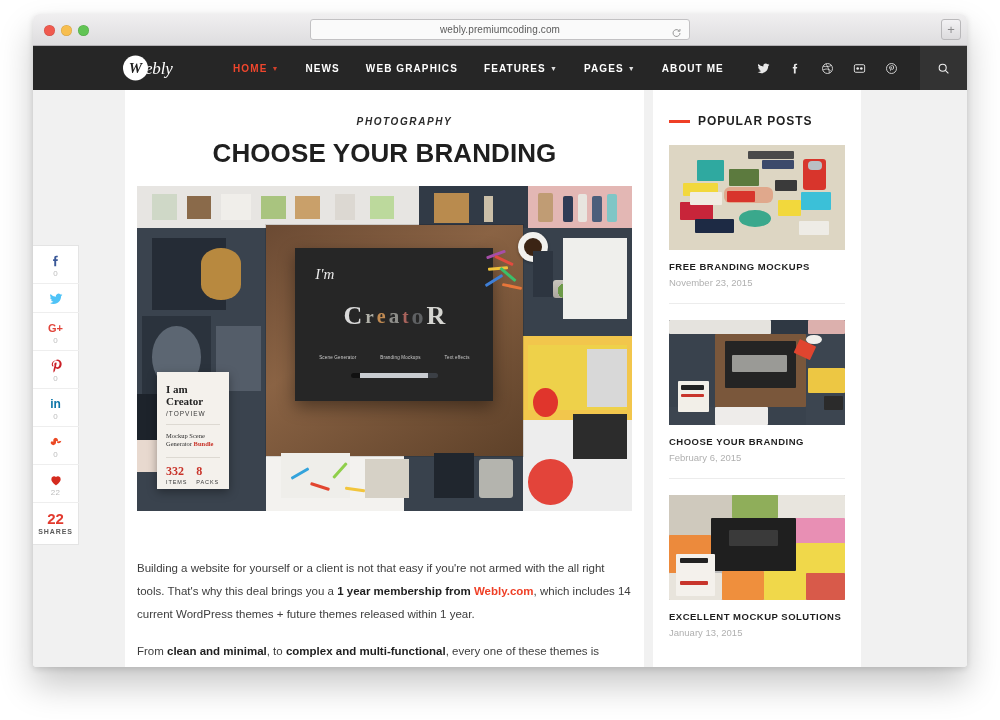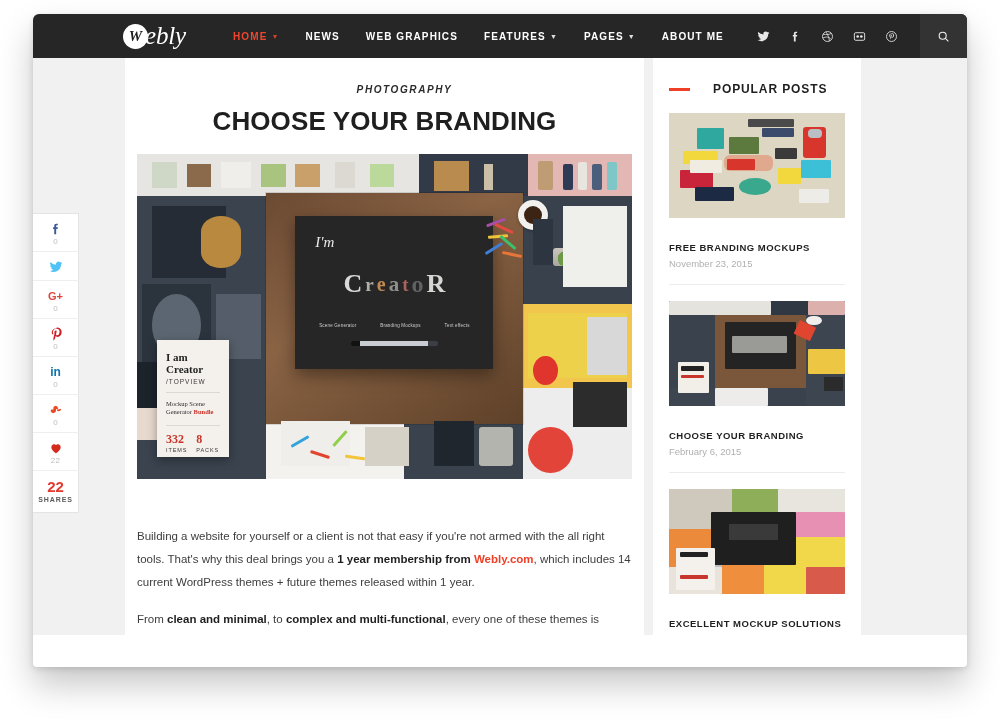--- a/index.html
+++ b/index.html
@@ -71,21 +71,21 @@
     display: flex; align-items: center;
   }
   .logo-circle {
     width: 25px; height: 25px; border-radius: 50%; background: #fff;
     display: flex; align-items: center; justify-content: center;
     font-family: "Liberation Serif", serif; font-weight: bold;
     font-size: 15px; color: #1f1f1f; font-style: italic;
   }
   .logo-word {
     color: #fff; font-family: "Liberation Serif", serif;
-    font-style: italic; font-size: 25px; margin-left: -3px; letter-spacing: -.2px;
+    font-style: italic; font-size: 17px; margin-left: -3px; letter-spacing: -.2px;
   }
   .menu { position: absolute; left: 187px; display: flex; align-items: flex-end; gap: 0; }
   .menu-item {
     color: #fff; font-size: 10px; font-weight: bold; letter-spacing: 1.1px;
     padding: 0 13px; display: flex; align-items: center; gap: 4px; white-space: nowrap;
   }
   .menu-item.active { color: #f0462d; }
   .caret {
     display: inline-block; font-size: 7px; line-height: 1; opacity: .85;
   }
@@ -225,47 +225,64 @@
     font-size: 11.5px; line-height: 2.0; color: #3d3d3d; margin-bottom: 14px;
   }
   .copy b { color: #1f1f1f; }
   .copy a { color: #ef3f26; text-decoration: none; font-weight: bold; }
 
   
   .sidebar {
     position: absolute; left: 620px; top: 0; width: 208px; min-height: 577px;
     background: #fff; padding: 24px 16px 0;
   }
-  .widget-title { display: flex; align-items: center; gap: 23px; }
+  .widget-title { display: flex; align-items: center; gap: 8px; }
   .widget-title .bar { width: 21px; height: 3px; background: #ef3f26; }
   .widget-title .txt {
     font-size: 12px; font-weight: bold; letter-spacing: .9px; color: #1f1f1f;
   }
   .pp { padding: 17px 0 0; }
   .pp-item { border-bottom: 1px solid #ececec; padding-bottom: 15px; margin-bottom: 16px; }
   .pp-item:last-child { border-bottom: none; }
   .pp-thumb { width: 100%; height: 105px; overflow: hidden; position: relative; background: #ddd; }
   .pp-title {
     font-size: 9.5px; font-weight: bold; letter-spacing: .5px; color: #1f1f1f;
-    margin-top: 24px; text-transform: uppercase;
+    margin-top: 11px; text-transform: uppercase;
   }
   .pp-date { font-size: 9.5px; color: #b0b0b0; margin-top: 5px; }
 
   
   .thumb-mock { position: absolute; inset: 0; }
   .tm1 { background: #ddd6c3; }
   .tm3 { background: #bcbcbc; }
   .chip { position: absolute; border-radius: 1px; }
 </style>
 </head>
 <body>
 
 <div class="stage">
   <div class="browser">
 
+    <div class="chrome">
+      <div class="lights">
+        <div class="light red"></div>
+        <div class="light yellow"></div>
+        <div class="light green"></div>
+      </div>
+      <div class="urlbar">
+        <span class="url">webly.premiumcoding.com</span>
+        <span class="reload">
+          <svg viewBox="0 0 16 16">
+              <path d="M13 8a5 5 0 1 1-1.5-3.5" fill="none" stroke="currentColor" stroke-width="1.3"></path>
+              <path d="M13 2.2V5.4H9.8" fill="none" stroke="currentColor" stroke-width="1.3"></path>
+            </svg>
+        </span>
+      </div>
+      <div class="newtab">+</div>
+    </div>
 
     <div class="viewport">
 
       <div class="site-nav">
         <div class="logo">
           <div class="logo-circle">W</div>
           <div class="logo-word">ebly</div>
         </div>
         <nav class="menu">
           <a class="menu-item active">

